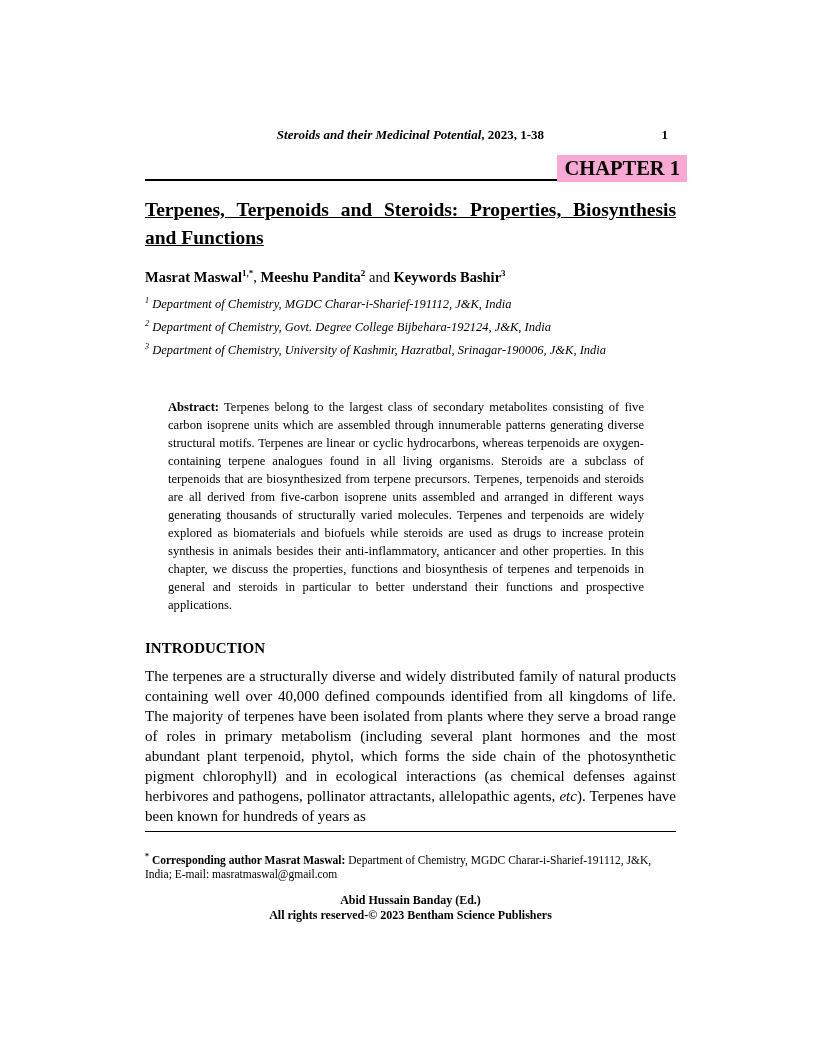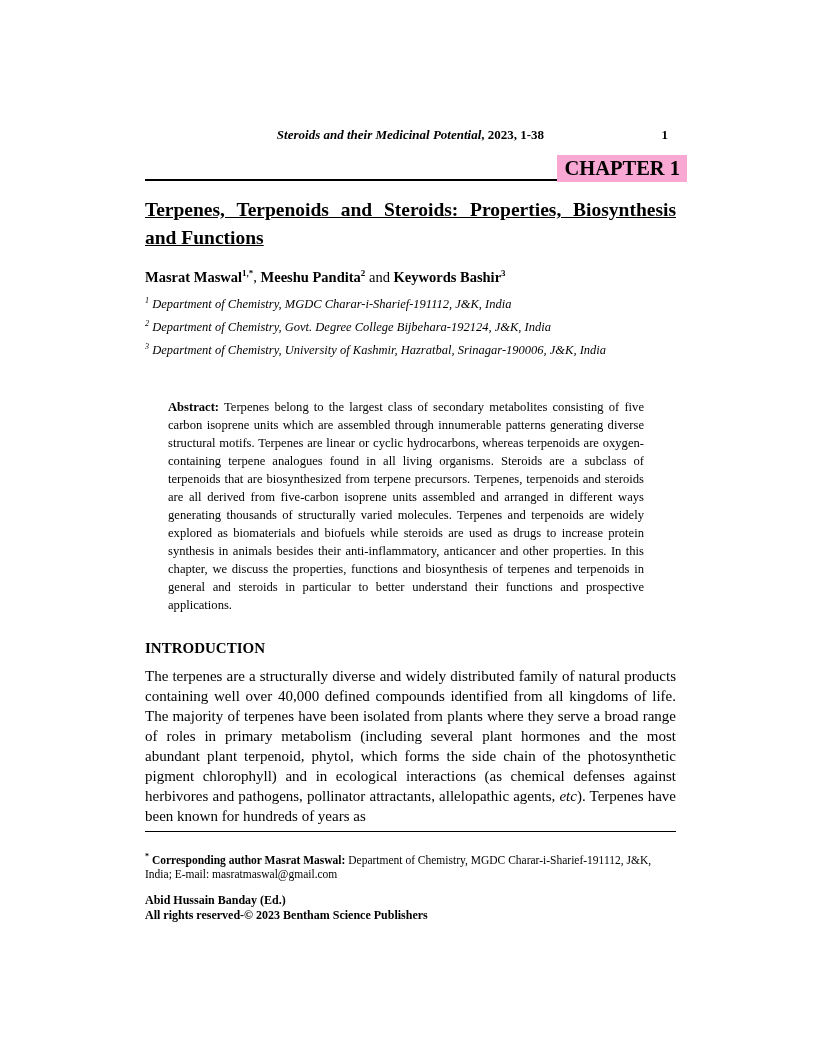--- a/index.html
+++ b/index.html
@@ -116,21 +116,21 @@
     border-top: 1.5px solid #000000;
     padding-top: 18px;
     font-size: 11.5px;
     line-height: 14px;
   }
   .footnote sup { font-size: 8px; font-weight: bold; }
   .footnote .bold { font-weight: bold; }
   
   .page-footer {
     margin-top: 12px;
-    text-align: left;
+    text-align: center;
     font-weight: bold;
     font-size: 12px;
     line-height: 15px;
   }
 </style>
 </head>
 <body>
 
 <div class="page">
   <div class="content">

